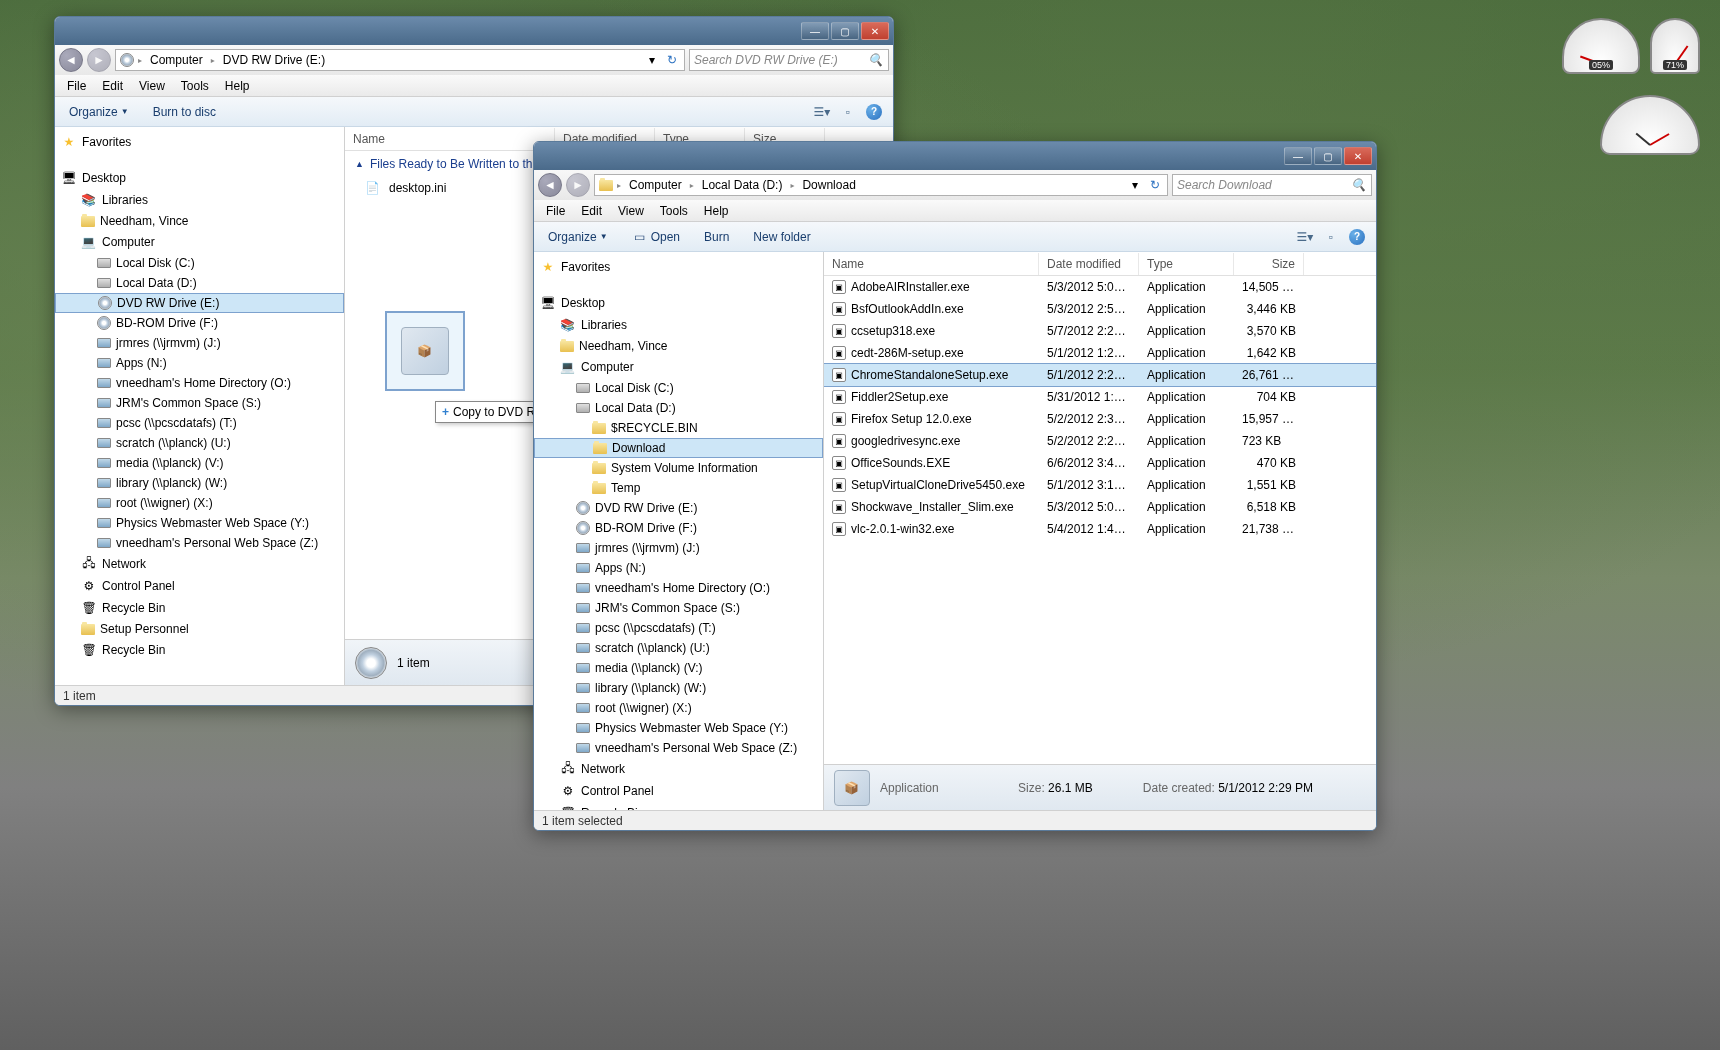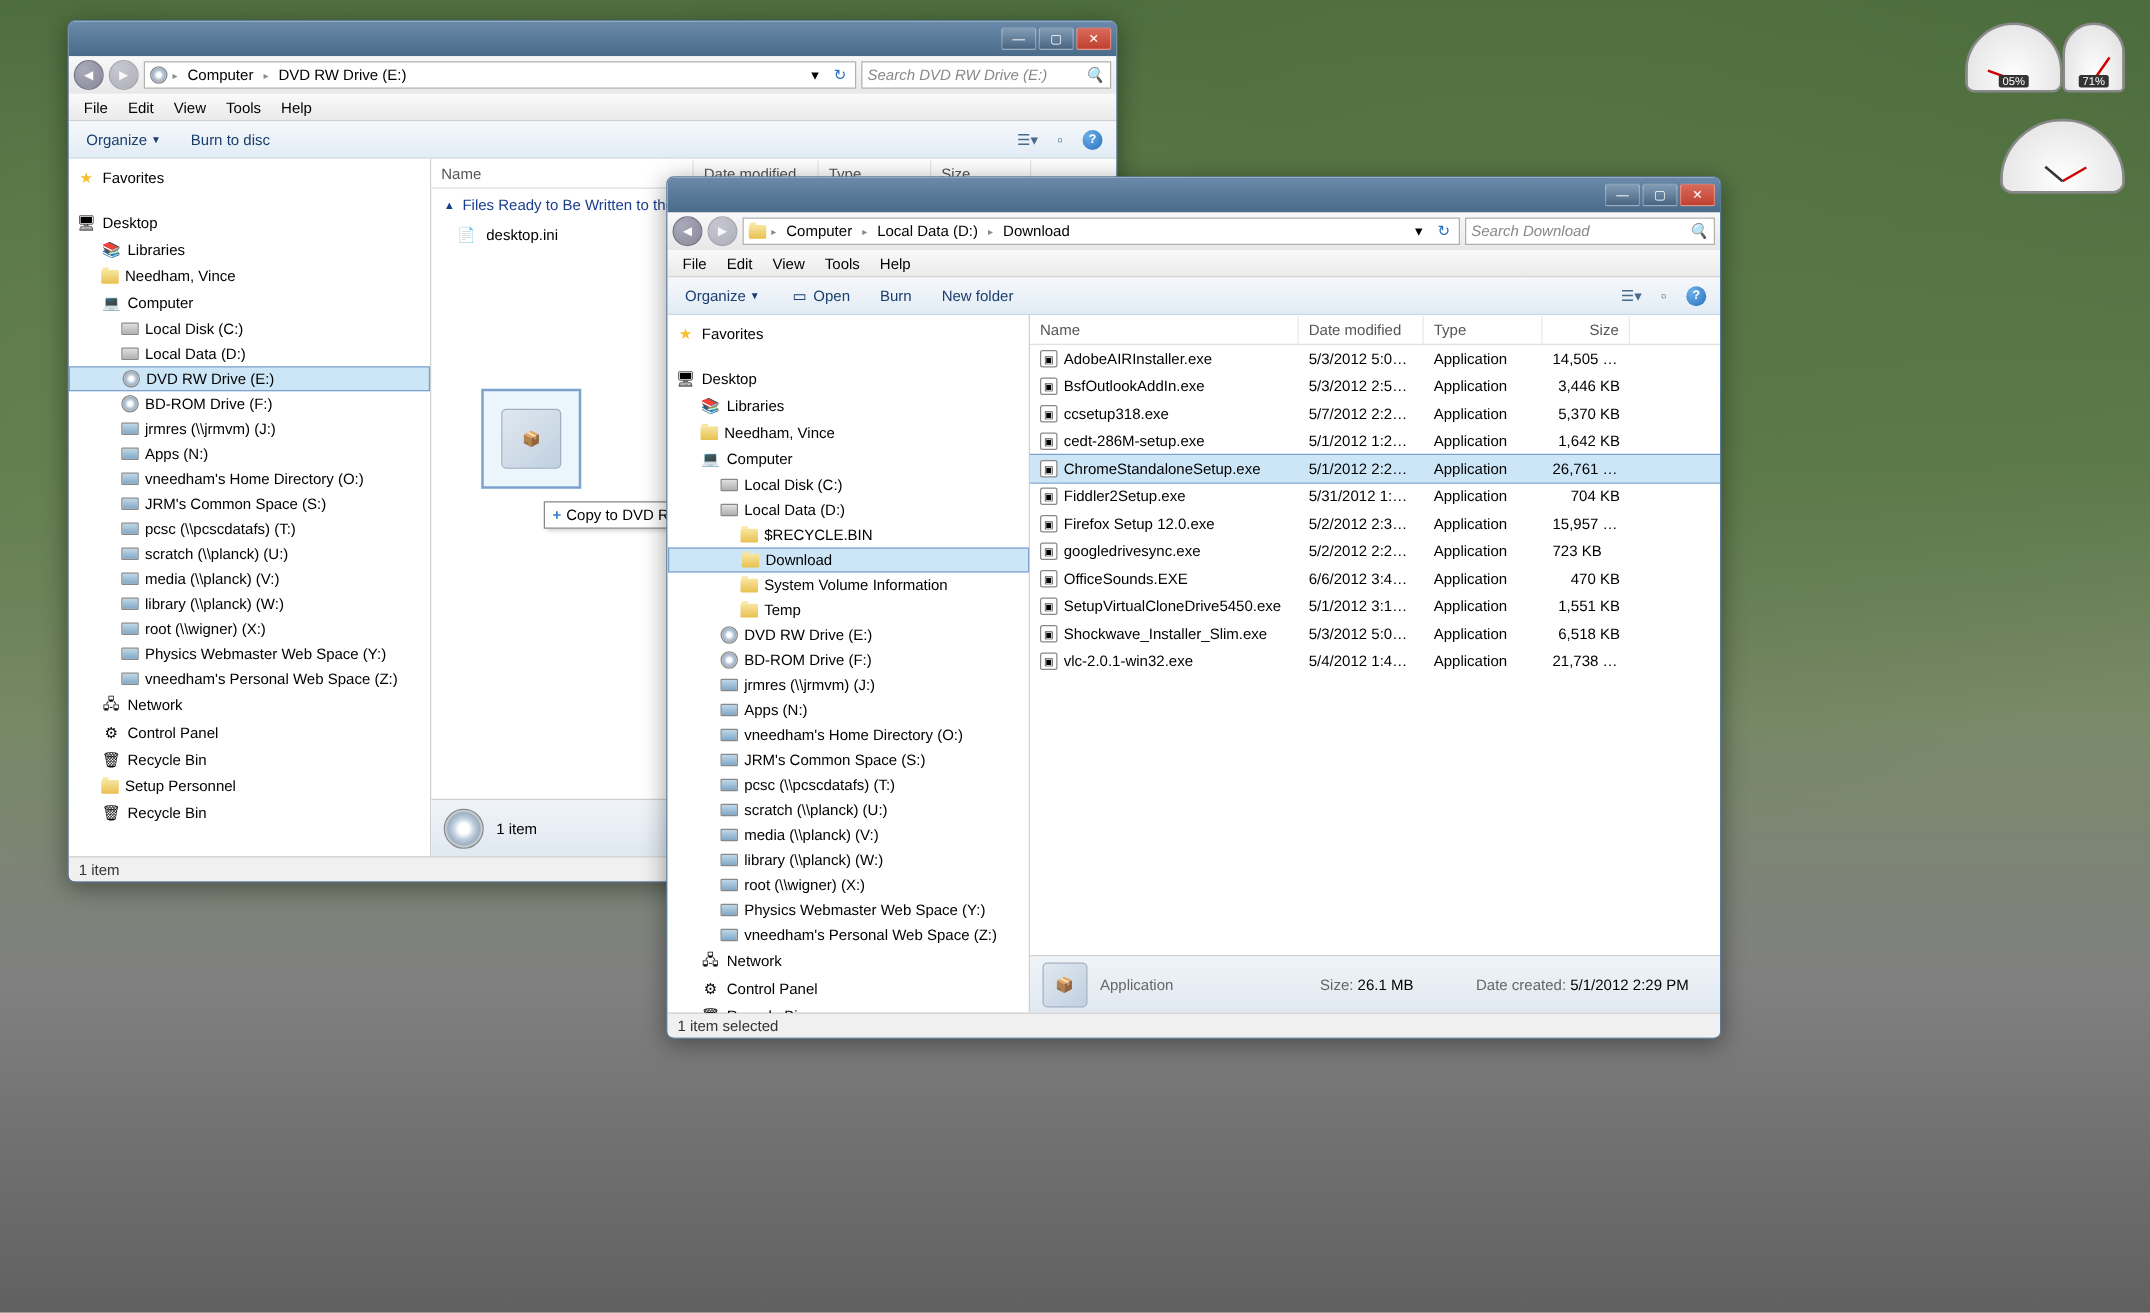--- a/index.html
+++ b/index.html
@@ -435,21 +435,21 @@
             <span class="cell" style="width:95px">Application</span>
             <span class="cell" style="width:70px;text-align:right">3,446 KB</span>
           </div>
           <div class="file-row">
             <span class="cell" style="width:215px;display:flex;align-items:center;gap:5px">
               <span class="app-icon">▣</span>
               <span>ccsetup318.exe</span>
             </span>
             <span class="cell" style="width:100px">5/7/2012 2:29 PM</span>
             <span class="cell" style="width:95px">Application</span>
-            <span class="cell" style="width:70px;text-align:right">5,370 KB</span>
+            <span class="cell" style="width:70px;text-align:right">3,570 KB</span>
           </div>
           <div class="file-row">
             <span class="cell" style="width:215px;display:flex;align-items:center;gap:5px">
               <span class="app-icon">▣</span>
               <span>cedt-286M-setup.exe</span>
             </span>
             <span class="cell" style="width:100px">5/1/2012 1:28 PM</span>
             <span class="cell" style="width:95px">Application</span>
             <span class="cell" style="width:70px;text-align:right">1,642 KB</span>
           </div>
@@ -522,34 +522,34 @@
               <span>vlc-2.0.1-win32.exe</span>
             </span>
             <span class="cell" style="width:100px">5/4/2012 1:41 PM</span>
             <span class="cell" style="width:95px">Application</span>
             <span class="cell" style="width:70px;text-align:left">21,738 KB</span>
           </div>
         </div>
       <div class="details-pane">
         <div class="big-icon" style="width:36px;height:36px">📦</div>
         <div>
-          <div><span style="color:#666">Application</span> <span style="margin-left:114px;color:#666">Size:</span> <span>26.1 MB</span></div>
+          <div><span style="color:#666">Application</span> <span style="margin-left:76px;color:#666">Size:</span> <span>26.1 MB</span></div>
         </div>
         <div style="margin-left:40px">
           <span style="color:#666">Date created:</span> <span>5/1/2012 2:29 PM</span>
         </div>
       </div>
     </div>
   </div>
   <div class="statusbar">
       <span>1 item selected</span>
     </div>
 </div>
 
-<div class="gadget" style="right:20px; top:18px; display:flex; gap:0;">
+<div class="gadget" style="right:20px; top:18px; display:flex; gap:10px;">
   <div class="gauge">
     <div class="gauge-needle" style="transform:translateX(-50%) rotate(-70deg)"></div>
     <div class="gauge-label">05%</div>
   </div>
   <div class="gauge" style="width:50px">
     <div class="gauge-needle" style="transform:translateX(-50%) rotate(35deg)"></div>
     <div class="gauge-label">71%</div>
   </div>
 </div>
 <div class="gadget" style="right:20px; top:95px;">

